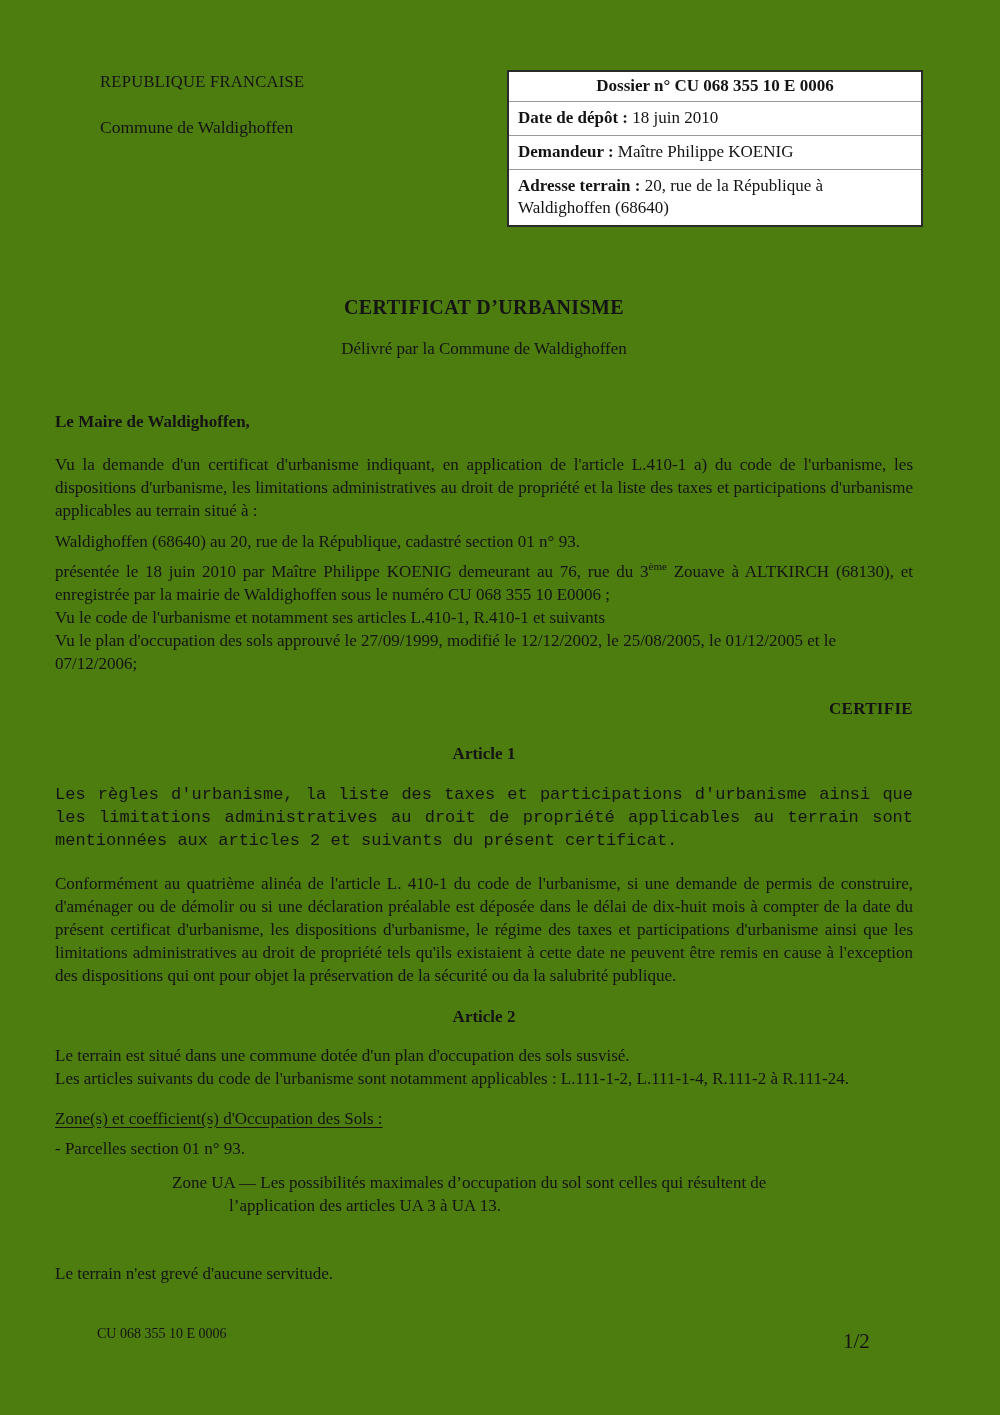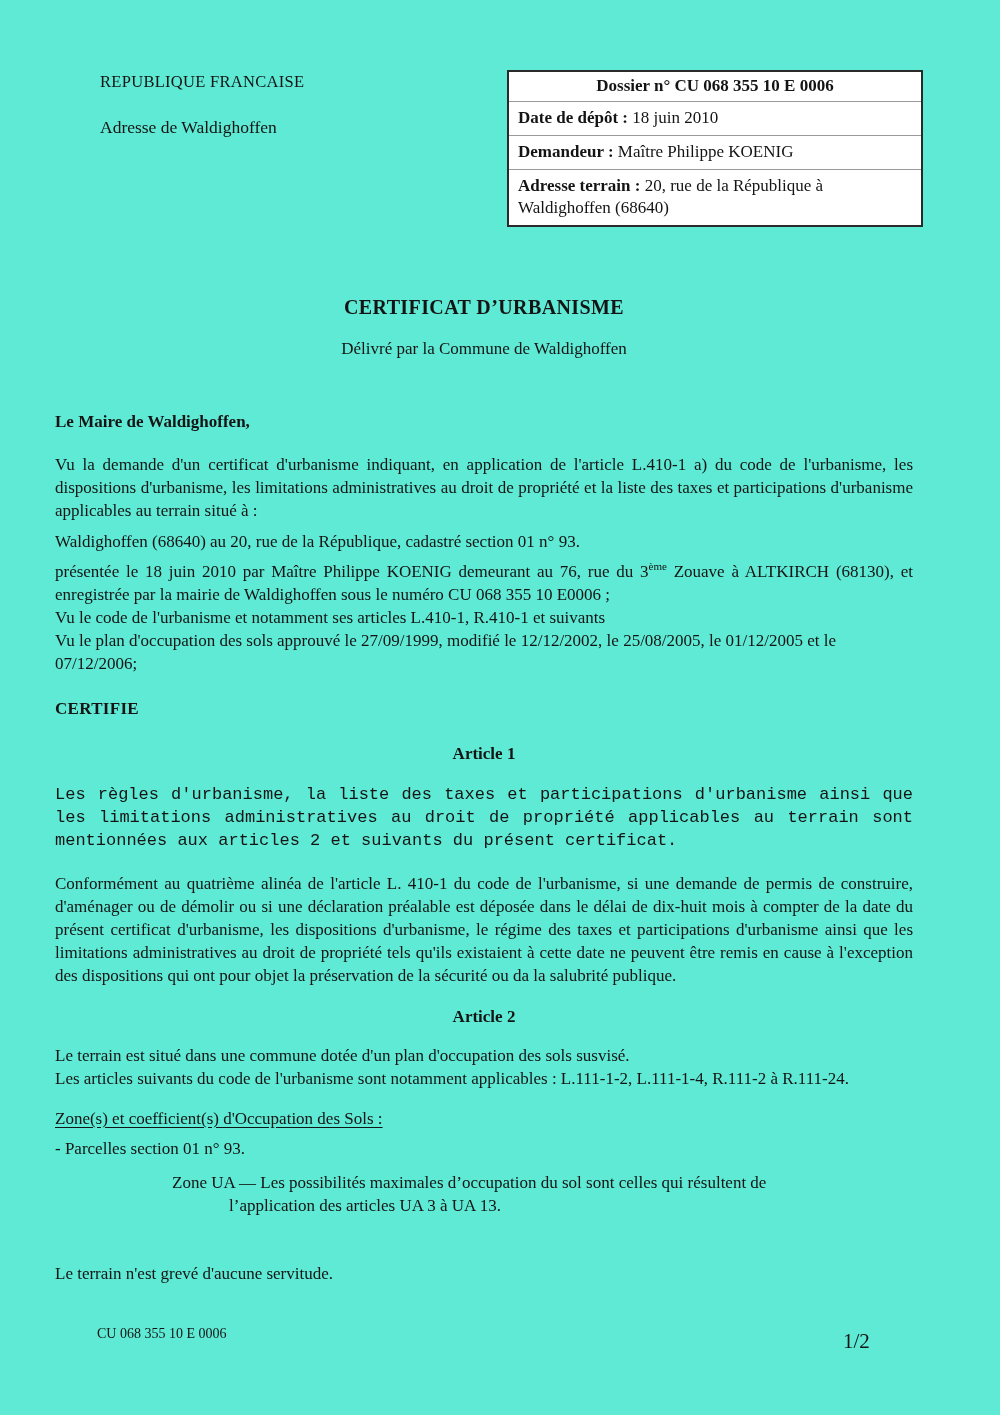--- a/index.html
+++ b/index.html
@@ -1,21 +1,21 @@
 <!DOCTYPE html>
 <html><head>
 <meta charset="utf-8">
 <style>
   html, body { margin: 0; padding: 0; background: #e8e8e8; }
   .page {
     position: relative;
     width: 1000px;
     height: 1415px;
     margin: 0 auto;
-    background: #5eead4;
+    background: #4d7c0f;
     font-family: "Liberation Serif", "DejaVu Serif", serif;
     color: #141414;
     font-size: 17px;
     line-height: 23px;
     overflow: hidden;
   }
 
   
   .header-left {
     position: absolute;
@@ -66,21 +66,21 @@
   .maire {
     font-weight: bold;
     margin-top: 50px;
   }
   p { margin: 0; }
   .just { text-align: justify; }
   .p-vu-demande { margin-top: 20px; }
   .p-terrain    { margin-top: 8px; }
   .p-presentee  { margin-top: 7px; }
   .h-certifie {
-    text-align: left;
+    text-align: right;
     font-weight: bold;
     margin-top: 22px;
     letter-spacing: 0.3px;
   }
   .h-article {
     text-align: center;
     font-weight: bold;
   }
   .h-article1 { margin-top: 22px; }
   .p-regles   { margin-top: 18px; font-family: Liberation Mono, monospace; }
@@ -108,21 +108,21 @@
   .footer-ref  { position: absolute; left: 97px;  top: 1322px; font-size: 14px; }
   .footer-page { position: absolute; left: 843px; top: 1330px; font-size: 21px; }
 </style>
 </head>
 <body>
 
 <div class="page">
 
   <div class="header-left">
     <div class="republique">REPUBLIQUE FRANCAISE</div>
-    <div class="commune">Adresse de Waldighoffen</div>
+    <div class="commune">Commune de Waldighoffen</div>
   </div>
 
   <div class="dossier-box">
     <div class="row row-title">Dossier n° CU 068 355 10 E 0006</div>
     <div class="row"><b>Date de dépôt :</b><span> 18 juin 2010</span></div>
     <div class="row"><b>Demandeur :</b><span> Maître Philippe KOENIG</span></div>
     <div class="row"><b>Adresse terrain :</b><span> 20, rue de la République à Waldighoffen (68640)</span></div>
   </div>
 
   <div class="main">

